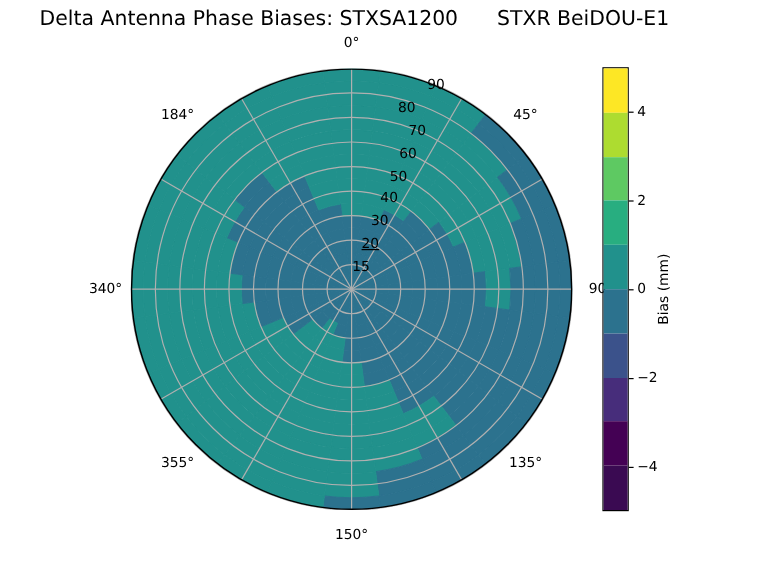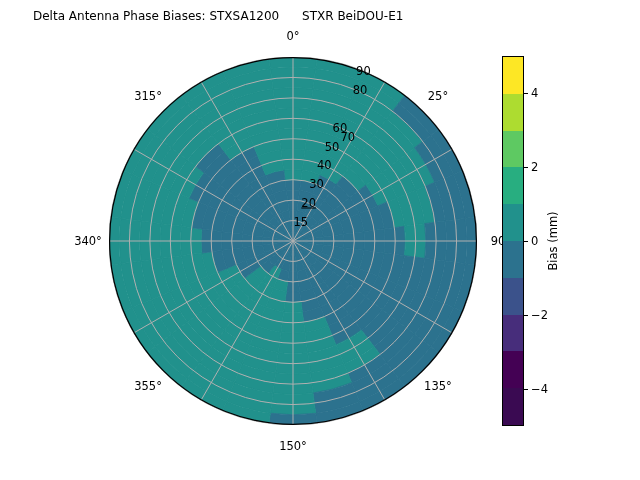--- a/index.html
+++ b/index.html
@@ -15,21 +15,21 @@
     overflow: hidden;
     font-family: "DejaVu Sans", "Liberation Sans", sans-serif;
     color: #000000;
   }
 
   
   #fig-title {
     position: absolute;
     left: 33px;
     top: 6px;
-    font-size: 12px;
+    font-size: 17px;
     line-height: 20px;
     white-space: pre;
     color: #000000;
   }
 
   
   #polar-wrap {
     position: absolute;
     left: 109px;
     top: 57px;
@@ -580,35 +580,35 @@
       <circle cx="184" cy="184" r="183.4" fill="none" stroke="#000000" stroke-width="1.2"></circle>
     </svg>
 
     <div id="r-labels">
         <div class="r-label" style="left: 191.824px; top: 165.112px; transform: translate(-50%, -50%);">15</div>
         <div class="r-label" style="left: 199.648px; top: 146.224px; transform: translate(-50%, -50%); text-decoration: underline;">20</div>
         <div class="r-label" style="left: 207.471px; top: 127.335px; transform: translate(-50%, -50%);">30</div>
         <div class="r-label" style="left: 215.295px; top: 108.447px; transform: translate(-50%, -50%);">40</div>
         <div class="r-label" style="left: 223.119px; top: 89.559px; transform: translate(-50%, -50%); text-align: right;">50</div>
         <div class="r-label" style="left: 230.943px; top: 70.6708px; transform: translate(-50%, -50%);">60</div>
-        <div class="r-label" style="left: 238.766px; top: 51.7826px; transform: translate(-50%, -50%); margin-top: 28px;">70</div>
-        <div class="r-label" style="left: 251px; top: 32.8944px; transform: translate(-50%, -50%);">80</div>
+        <div class="r-label" style="left: 238.766px; top: 51.7826px; transform: translate(-50%, -50%);">70</div>
+        <div class="r-label" style="left: 230px; top: 32.8944px; transform: translate(-50%, -50%);">80</div>
         <div class="r-label" style="left: 254.414px; top: 14.0062px; transform: translate(-50%, -50%);">90</div>
       </div>
   </div>
 
   <div id="theta-labels">
       <div class="theta-label" style="left: 293px; top: 36px; transform: translate(-50%, -50%);">0°</div>
-      <div class="theta-label" style="left: 437.957px; top: 96.0431px; transform: translate(-50%, -50%);">25°</div>
+      <div class="theta-label" style="left: 437.957px; top: 96.0431px; transform: translate(-50%, -50%);">45°</div>
       <div class="theta-label" style="left: 498px; top: 241px; transform: translate(-50%, -50%);">90</div>
       <div class="theta-label" style="left: 437.957px; top: 385.957px; transform: translate(-50%, -50%);">135°</div>
       <div class="theta-label" style="left: 293px; top: 446px; transform: translate(-50%, -50%);">150°</div>
       <div class="theta-label" style="left: 148.043px; top: 385.957px; transform: translate(-50%, -50%);">355°</div>
       <div class="theta-label" style="left: 88px; top: 241px; transform: translate(-50%, -50%);">340°</div>
-      <div class="theta-label" style="left: 148.043px; top: 96.0431px; transform: translate(-50%, -50%);">315°</div>
+      <div class="theta-label" style="left: 148.043px; top: 96.0431px; transform: translate(-50%, -50%);">184°</div>
     </div>
 
   <div id="colorbar-wrap">
     <div id="colorbar-bands">
         <div style="background: rgb(253, 231, 37);"></div>
         <div style="background: rgb(173, 220, 48);"></div>
         <div style="background: rgb(94, 201, 98);"></div>
         <div style="background: rgb(40, 174, 128);"></div>
         <div style="background: rgb(33, 145, 140);"></div>
         <div style="background: rgb(44, 114, 142);"></div>

